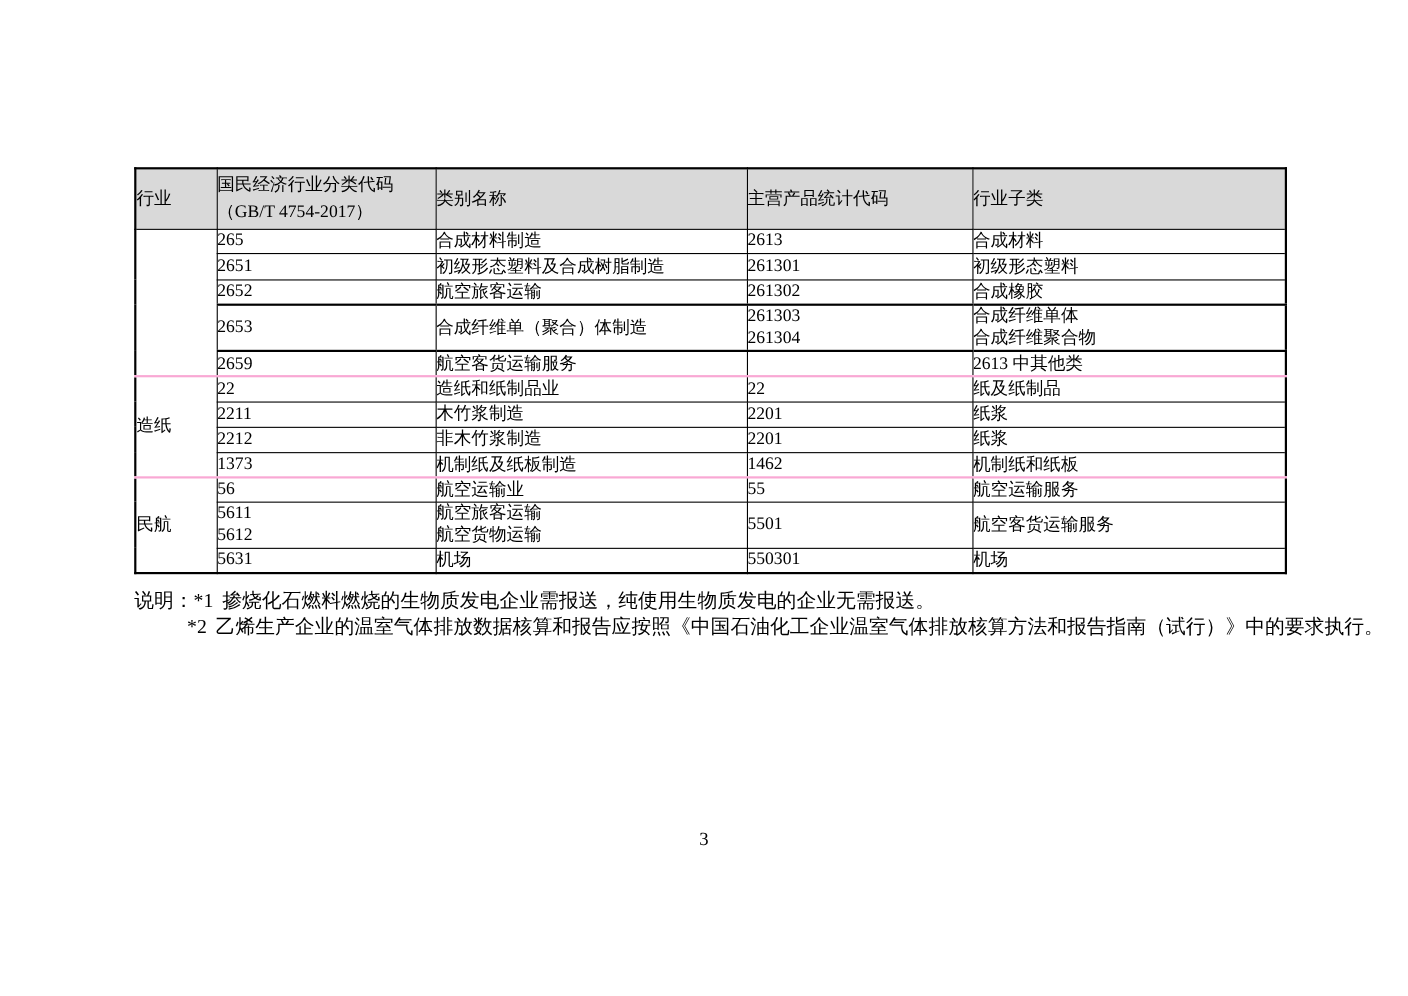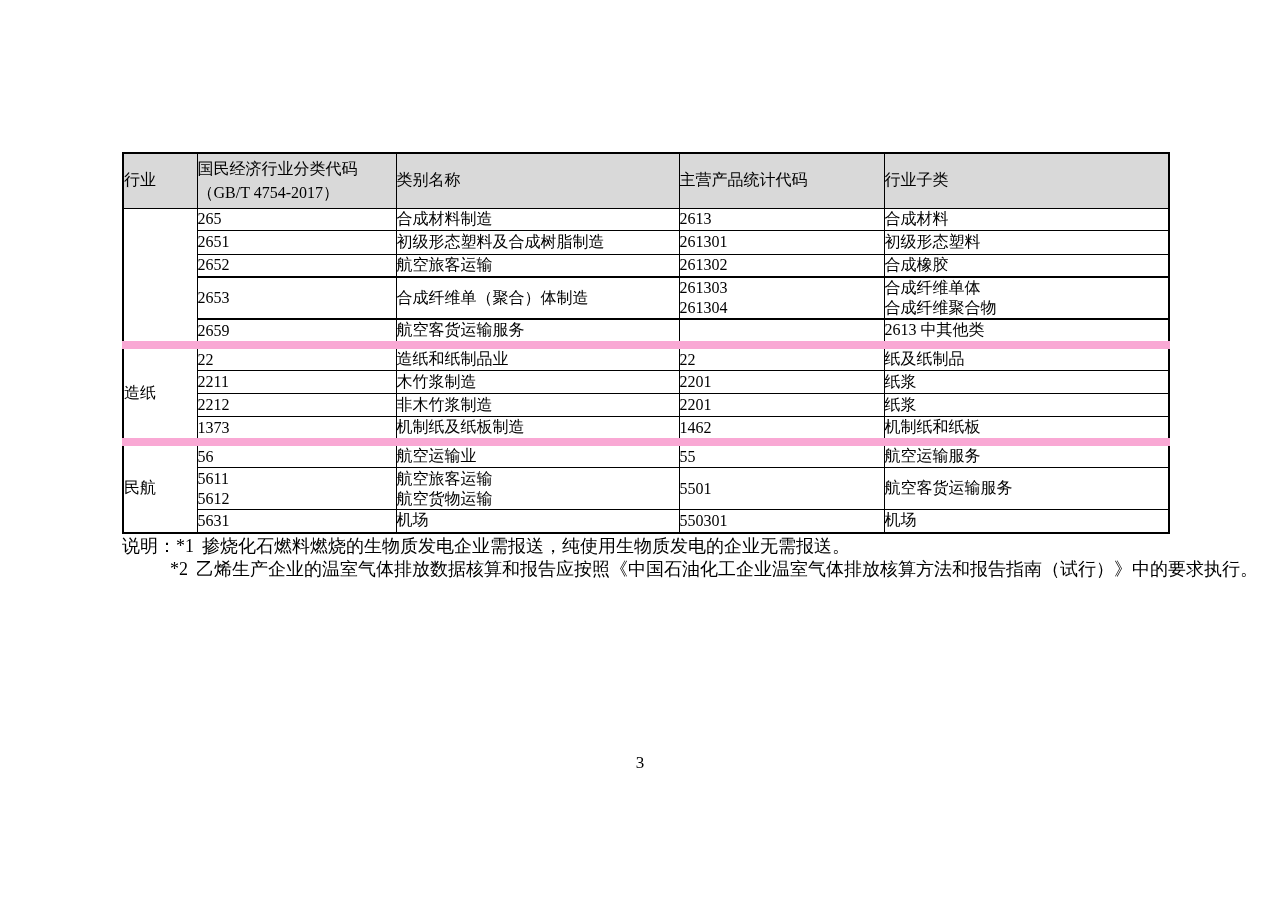--- a/index.html
+++ b/index.html
@@ -30,21 +30,21 @@
   }
   .hline{line-height:24px;}
   
   .h55{height:55px}.h22{height:22px}.h23{height:23px}.h24{height:24px}.h42{height:42px}.h21{height:21px}
   
   .p8{padding-left:8px}.p14{padding-left:14px}.p22{padding-left:22px}
   .p32{padding-left:32px}.p38{padding-left:38px}.p40{padding-left:40px}.p70{padding-left:70px}
   
   .gcell{text-align:center;padding:0;margin-left:12px;}
   
-  tr.sep td{border-top:8px solid #f9a8d4;}
+  tr.sep td{border-top:2px solid #f9a8d4;}
   tr.dbl td{border-top:2px solid #000;border-bottom:2px solid #000;}
   .ln{line-height:20px;}
 
   .notes{
     position:absolute;left:122px;top:535px;width:1060px;
     font-size:18px;line-height:23px;
   }
   .note-row{white-space:nowrap;}
   .note-row .marker{margin-right:8px;}
   .note-indent{padding-left:48px;}

